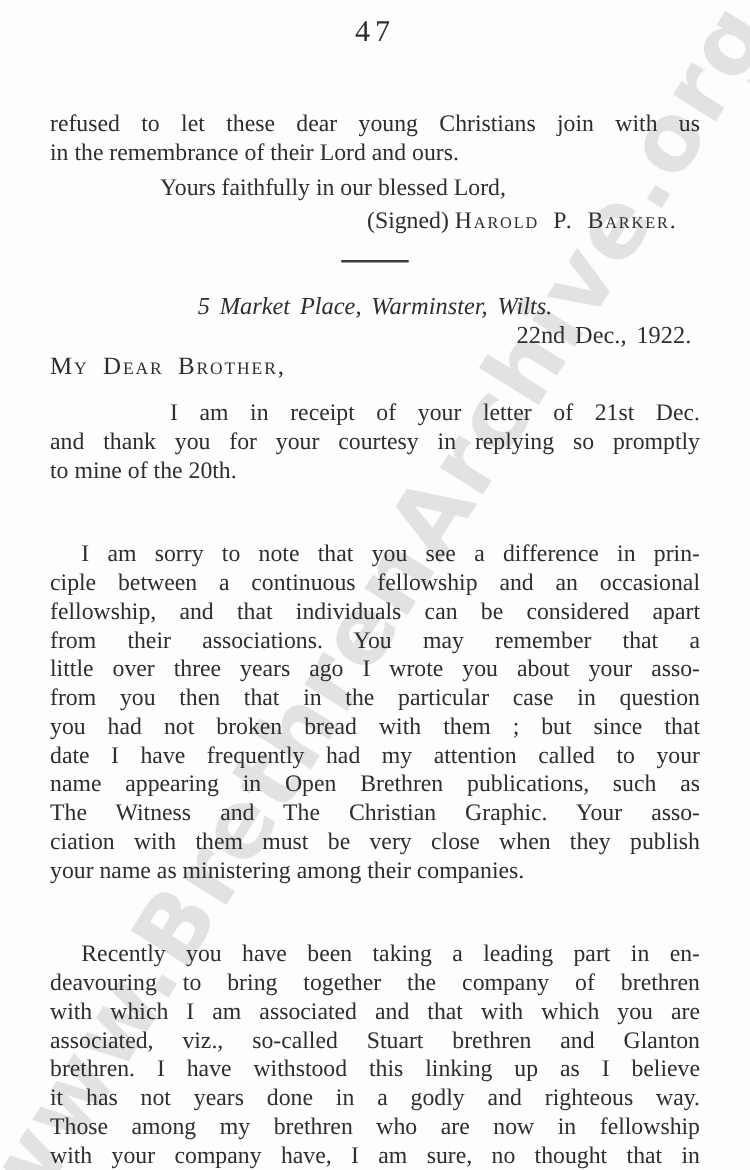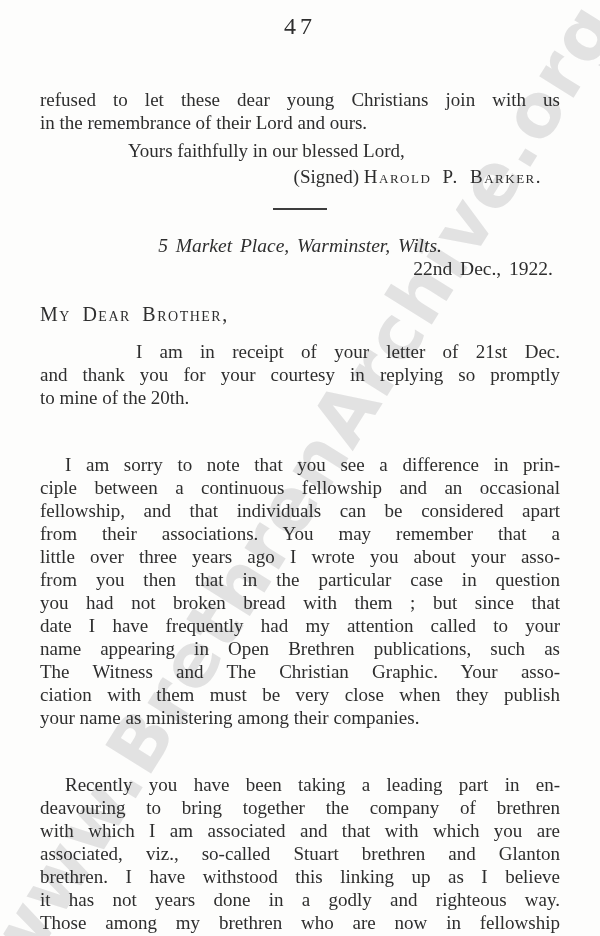--- a/index.html
+++ b/index.html
@@ -81,21 +81,21 @@
     font-size: 19.5px;
     word-spacing: 3px;
   }
   .date {
     text-align: right;
     padding-right: 7px;
     font-size: 19.5px;
     word-spacing: 3px;
   }
   .salutation {
-    margin-top: 23px;
+    margin-top: 2px;
     font-size: 20px;
   }
   .para1 { margin-top: 14px; }
   .para2 { margin-top: 4px; }
   .para3 { margin-top: 4px; }
 </style>
 </head>
 <body>
 
 <div class="page">

